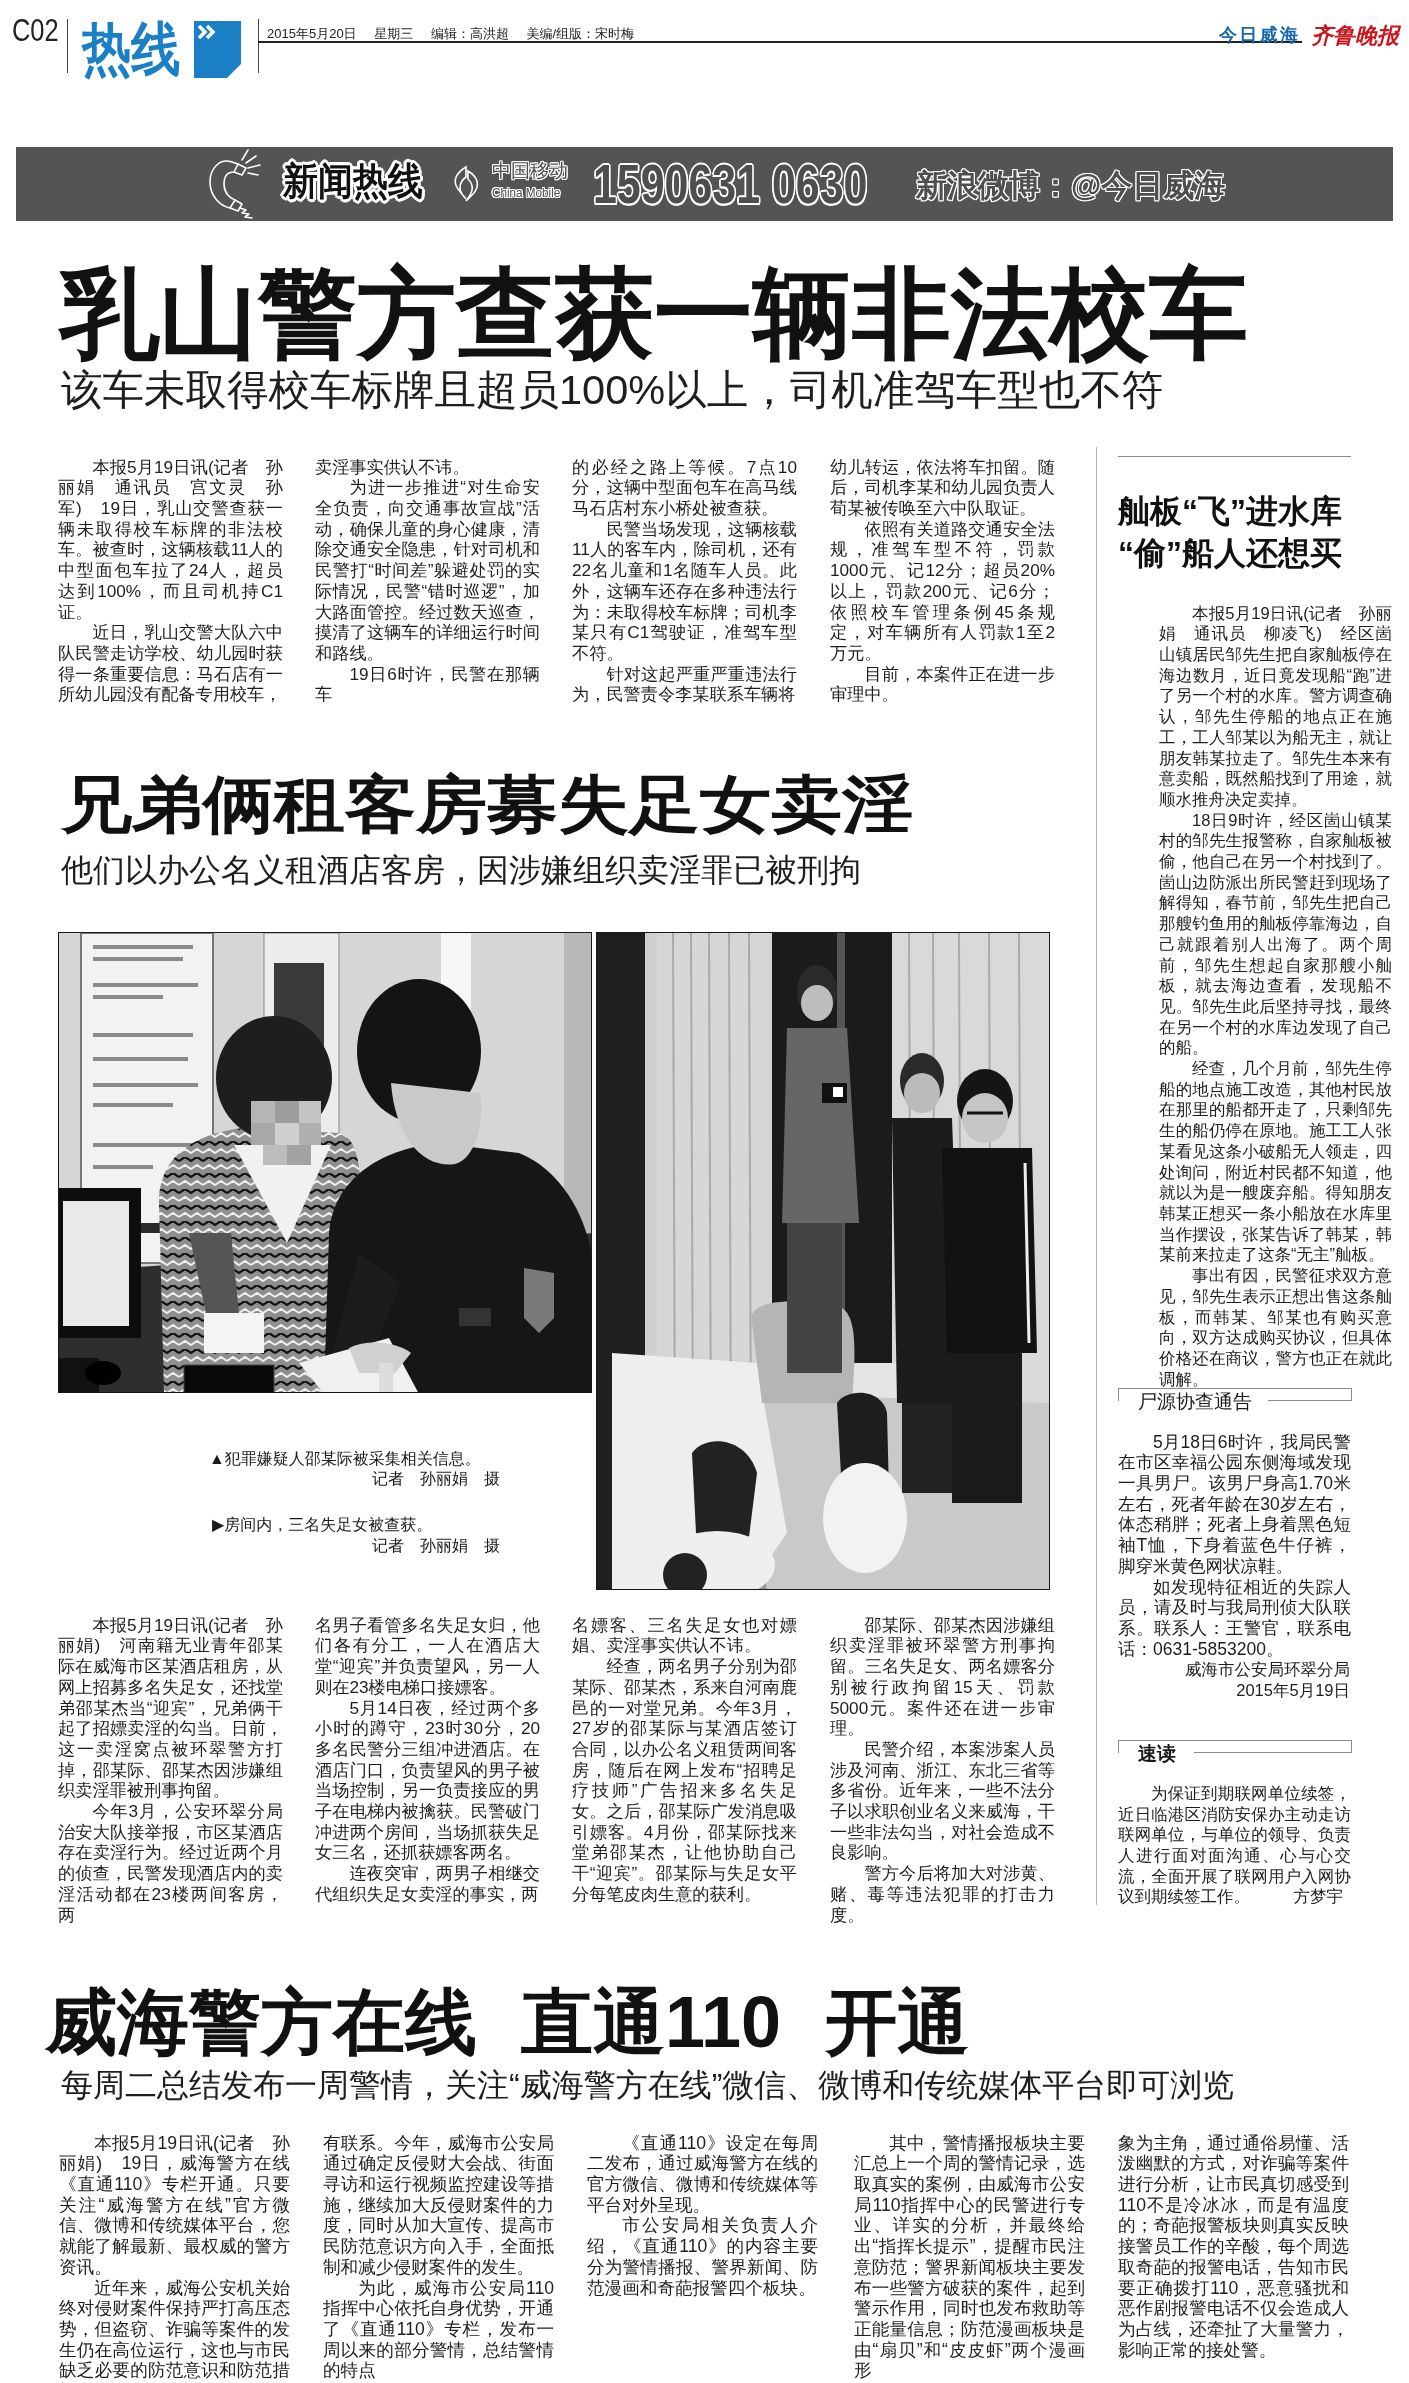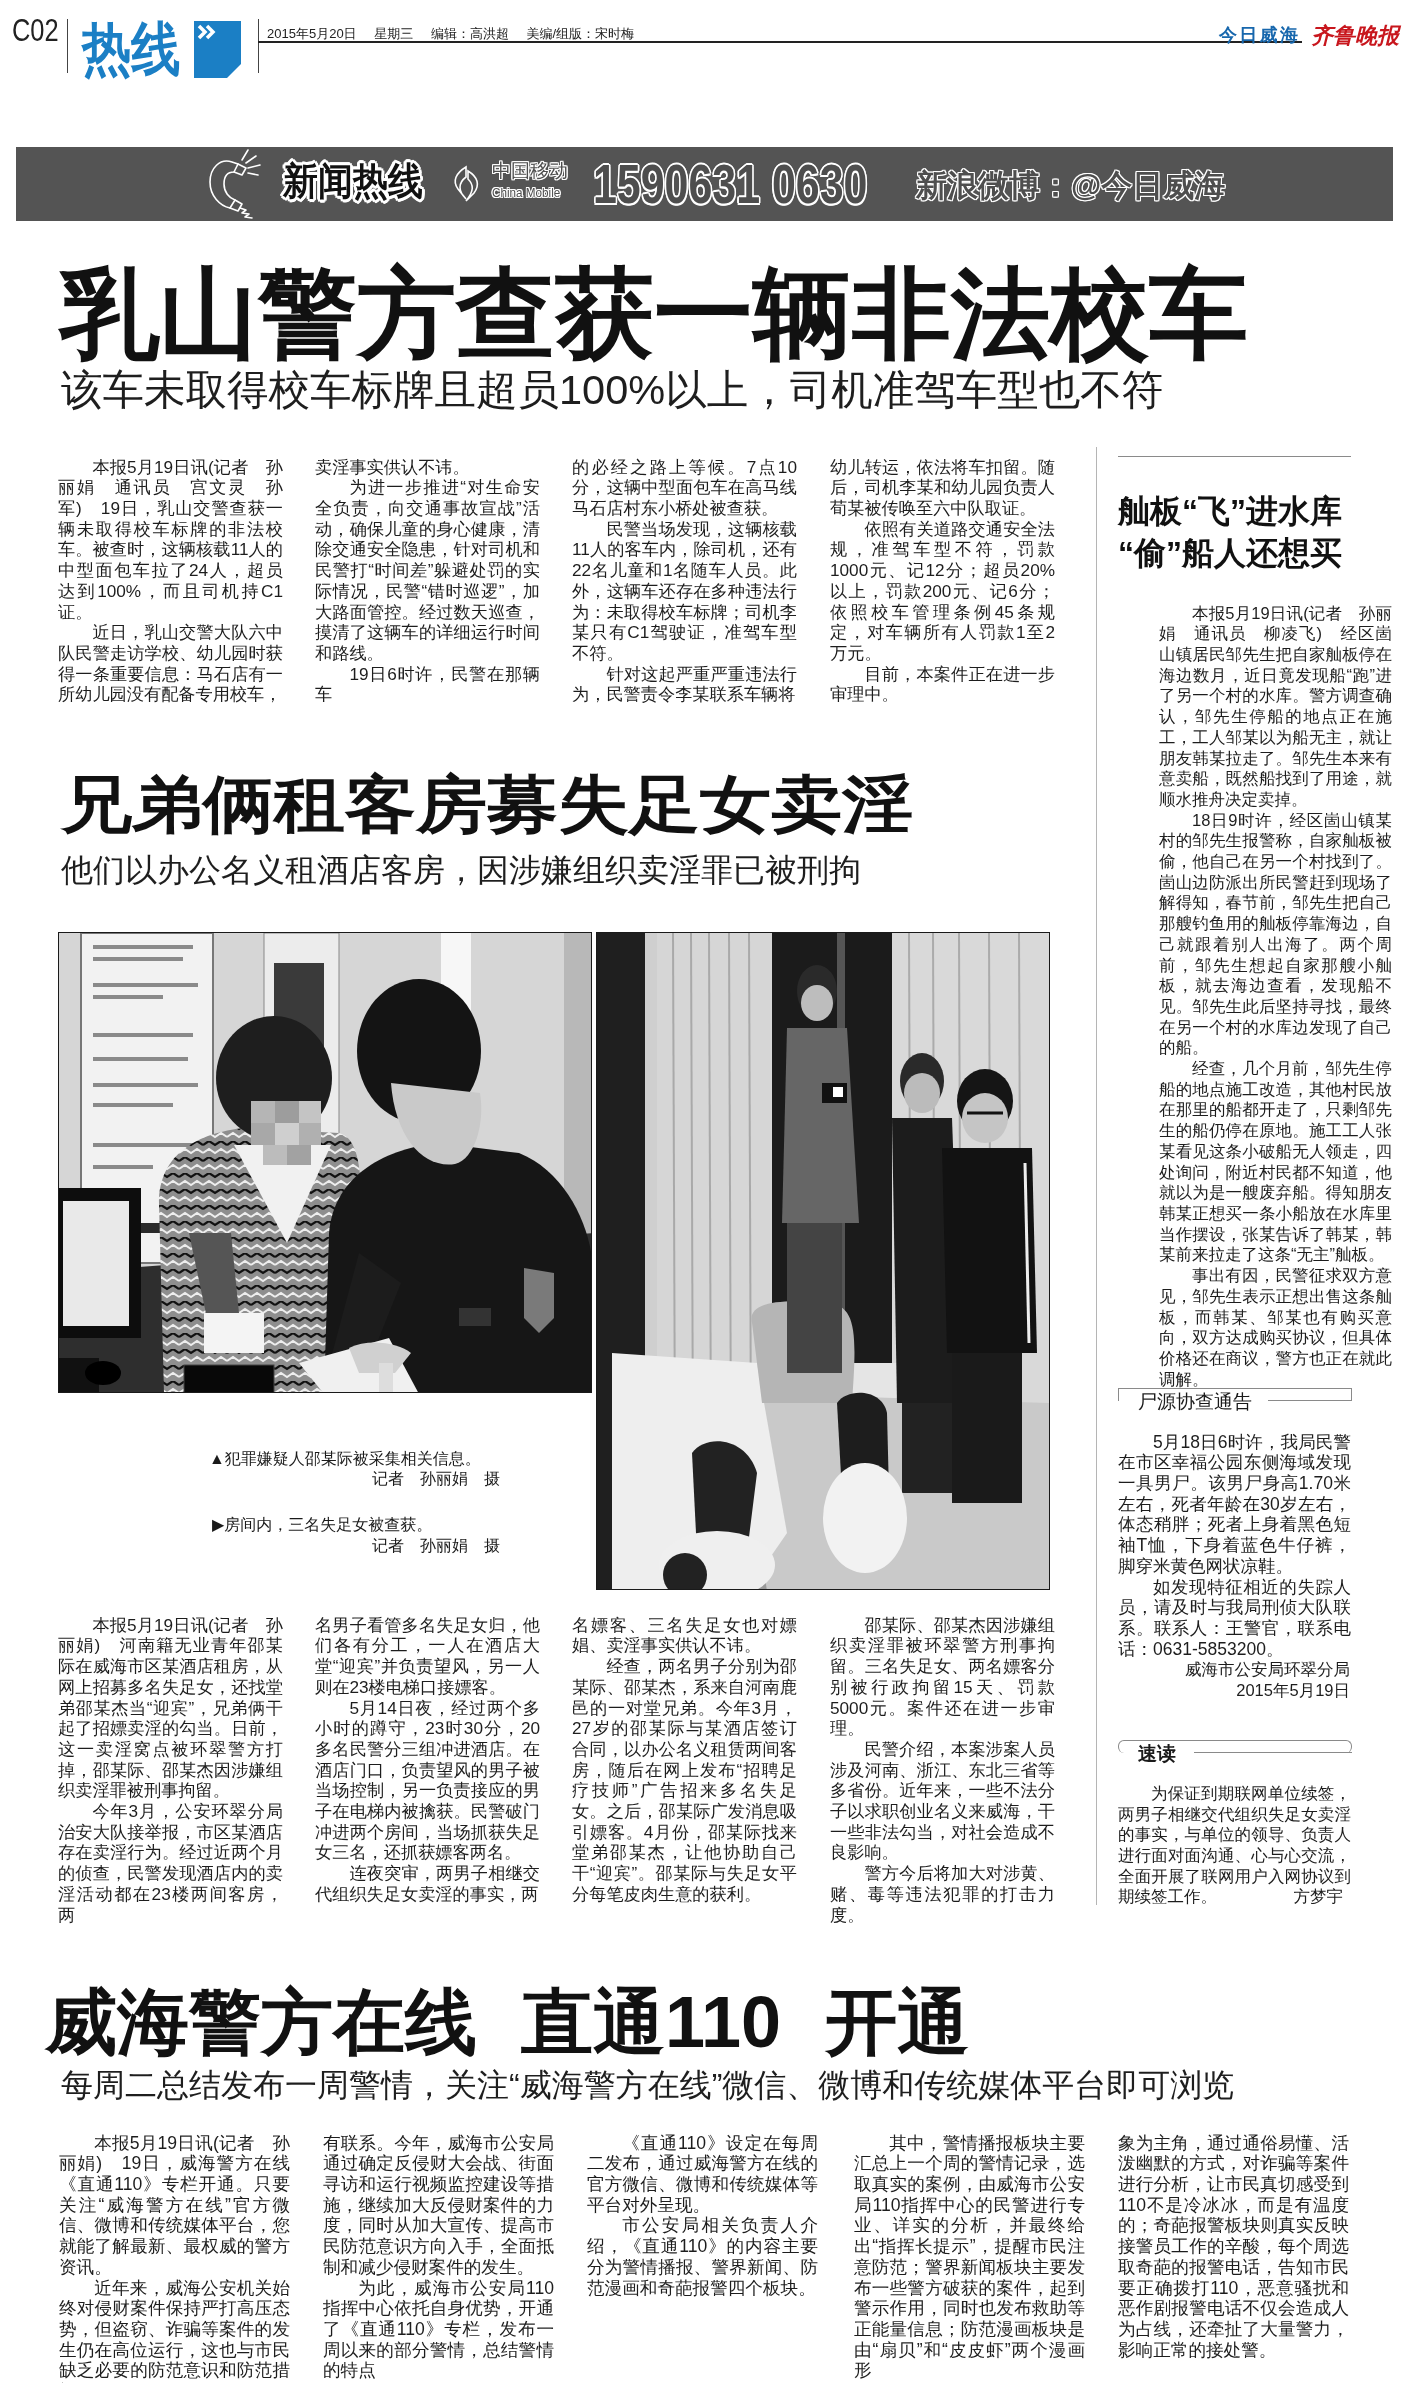--- a/index.html
+++ b/index.html
@@ -161,27 +161,27 @@
 </div>
 <div class="colbox notice-body">
   <div>
       <p class="np">5月18日6时许，我局民警在市区幸福公园东侧海域发现一具男尸。该男尸身高1.70米左右，死者年龄在30岁左右，体态稍胖；死者上身着黑色短袖T恤，下身着蓝色牛仔裤，脚穿米黄色网状凉鞋。</p>
       <p class="np">如发现特征相近的失踪人员，请及时与我局刑侦大队联系。联系人：王警官，联系电话：0631-5853200。</p>
     </div>
   <p class="sig">威海市公安局环翠分局</p>
   <p class="sig">2015年5月19日</p>
 </div>
 
-<div class="boxhead" style="top:1740px;border-radius:6px;">
+<div class="boxhead" style="top:1740px;">
   <span class="boxhead-title" style="font-weight:bold;">速读</span>
   <span class="boxhead-line" style="left:75px;"></span>
 </div>
 <div class="colbox qr-body">
   <div>
-      <p class="np">为保证到期联网单位续签，两男子相继交代组织失足女卖淫的事实，与单位的领导、负责人进行面对面沟通、心与心交流，全面开展了联网用户入网协议到期续签工作。</p>
+      <p class="np">为保证到期联网单位续签，近日临港区消防安保办主动走访联网单位，与单位的领导、负责人进行面对面沟通、心与心交流，全面开展了联网用户入网协议到期续签工作。</p>
     </div>
   <span class="qr-author">方梦宇</span>
 </div>
 
 <div class="hl" id="t2">兄弟俩租客房募失足女卖淫</div>
 <div class="sub" id="st2">他们以办公名义租酒店客房，因涉嫌组织卖淫罪已被刑拘</div>
 
 <div class="photo" style="left:58px;top:932px;width:534px;height:461px;">
   <svg width="534" height="461" viewBox="0 0 534 461">
     <defs>

